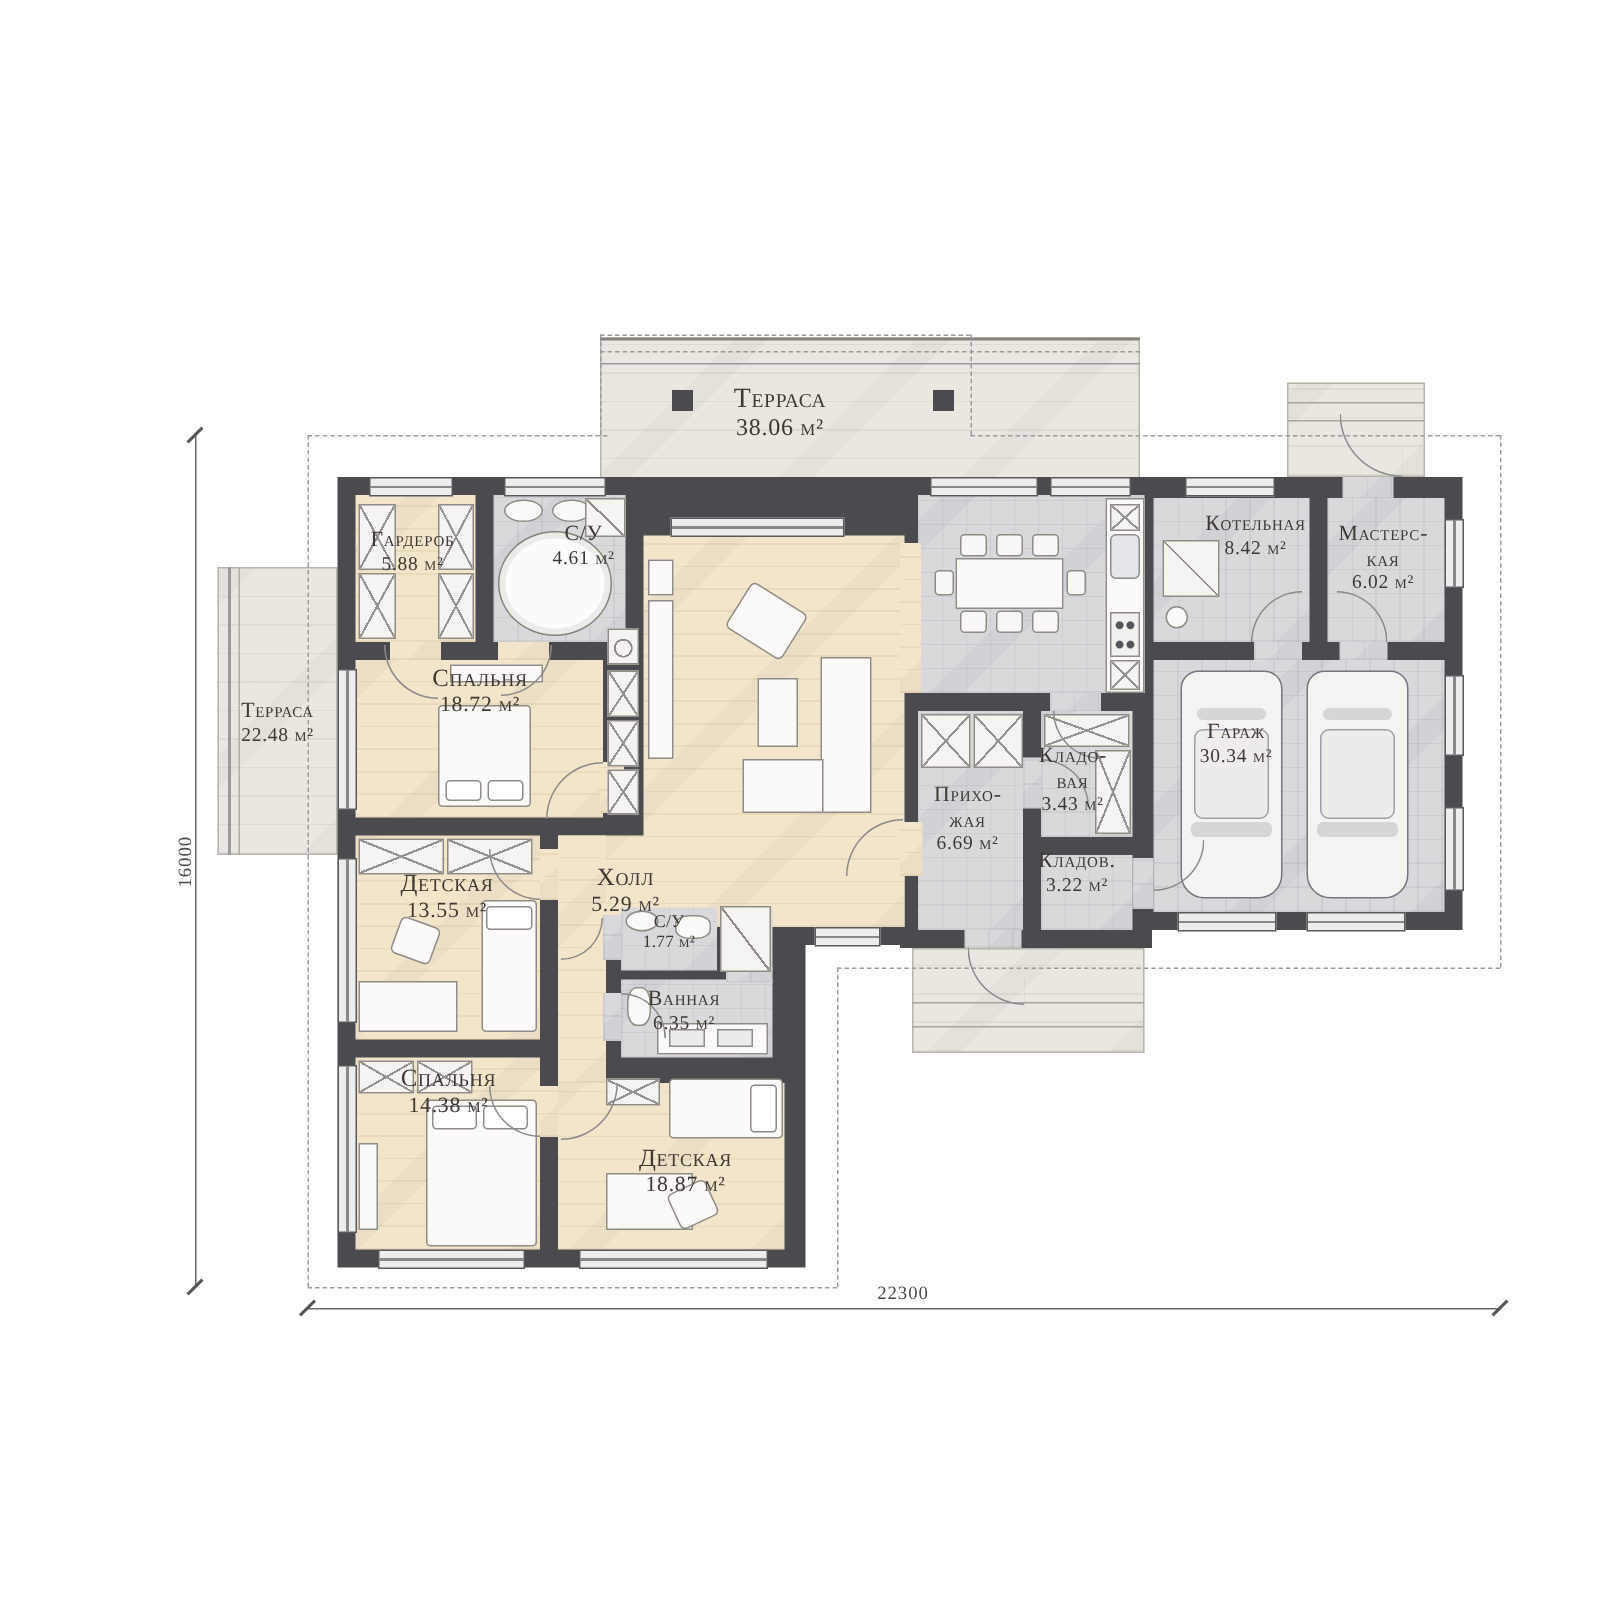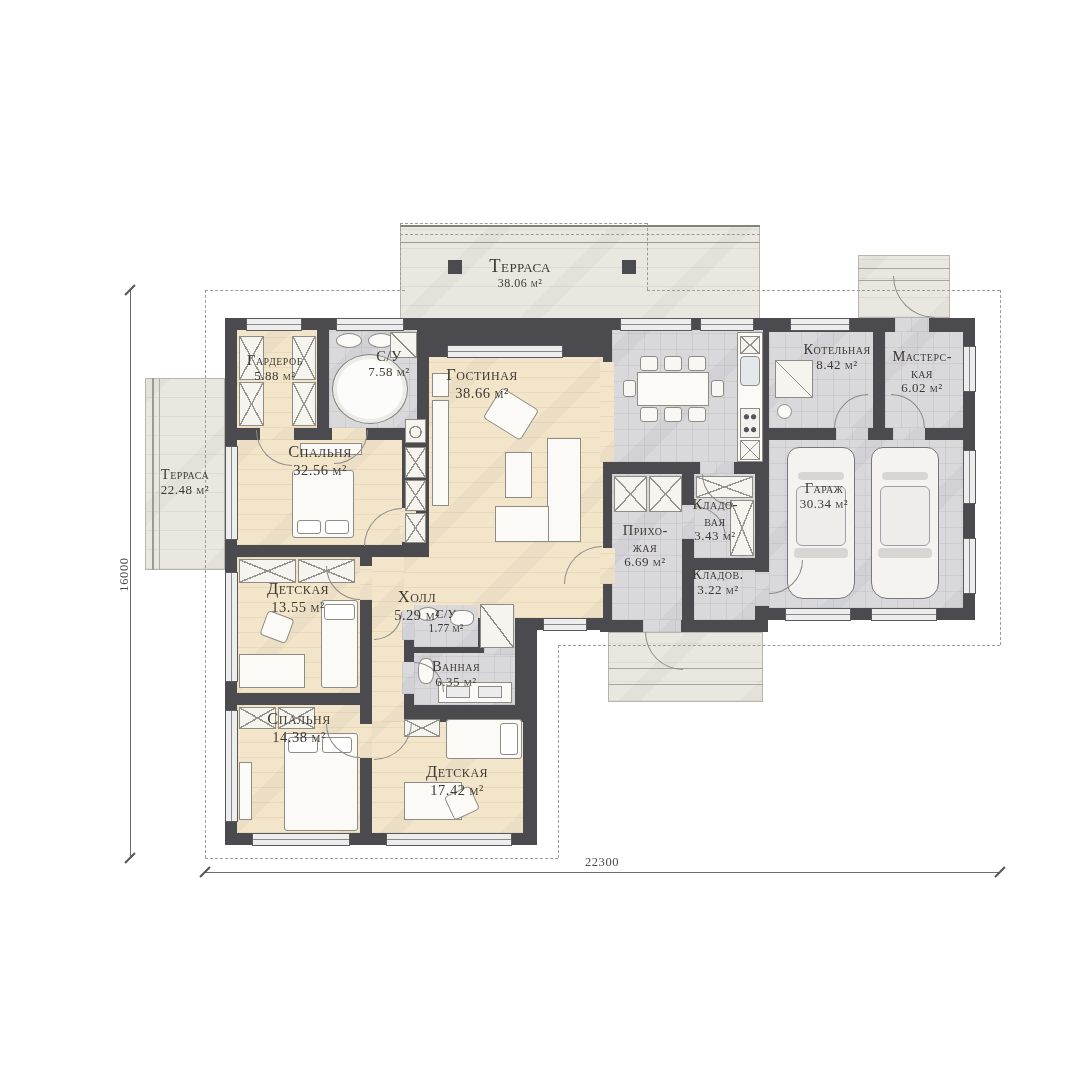--- a/index.html
+++ b/index.html
@@ -21,21 +21,21 @@
   .arc-tl{border-left-width:1.4px;border-top-width:1.4px;border-top-left-radius:100%}
   .arc-tr{border-right-width:1.4px;border-top-width:1.4px;border-top-right-radius:100%}
   .dash-h{height:0;border-top:1.6px dashed #9b9b9b}
   .dash-v{width:0;border-left:1.6px dashed #9b9b9b}
   .dim-h{height:0;border-top:1px solid #6a6a6a}
   .dim-v{width:0;border-left:1px solid #6a6a6a}
   .tick{width:14px;height:2px;background:#555;transform:rotate(-45deg)}
   .lbl{text-align:center;color:#3e3933;font-variant:small-caps;line-height:1.14;letter-spacing:.5px}
   .lbl .nm{display:block;font-size:16.5px}
   .lbl .ar{display:block;font-size:14.5px}
-  .lbl.xl .nm{font-size:18.5px}.lbl.xl .ar{font-size:12px}
+  .lbl.xl .nm{font-size:18.5px}.lbl.xl .ar{font-size:16px}
   .lbl.s .nm{font-size:14.5px}.lbl.s .ar{font-size:13px}
   .lbl.xs .nm{font-size:12px;letter-spacing:.2px}.lbl.xs .ar{font-size:11.5px;letter-spacing:.2px}
   .dimlbl{font-size:12.5px;color:#4a4a4a;letter-spacing:.6px;text-align:center}
   .tub{border:1.4px solid #85827c;border-radius:50%;background:#fcfcfa;box-shadow:inset 0 0 0 4px #ecece6}
   .chair{background:#f8f7f4;border:1px solid #8f8c86;border-radius:3px}
   .car{background:#f4f3f0;border:1.4px solid #77757f;border-radius:12px 12px 16px 16px}
   .car-roof{position:absolute;left:8px;right:8px;top:38px;height:58px;border:1px solid #a09ea6;border-radius:6px;background:#efede9}
   .car-ws{position:absolute;left:6px;right:6px;top:100px;height:10px;background:#d8d6d2;border-radius:4px}
   .car-rs{position:absolute;left:10px;right:10px;top:24px;height:8px;background:#d8d6d2;border-radius:4px}
   .stove{background-color:#f2f1ee;border:1px solid #8f8c86;background-image:radial-gradient(circle at 30% 28%,#55555a 2.2px,transparent 3px),radial-gradient(circle at 70% 28%,#55555a 2.2px,transparent 3px),radial-gradient(circle at 30% 74%,#55555a 2.2px,transparent 3px),radial-gradient(circle at 70% 74%,#55555a 2.2px,transparent 3px)}
@@ -262,29 +262,25 @@
   <div class="abs lbl s" style="left:147px;top:466px;width:76px">
     <span class="nm">Терраса</span>
       <span class="ar">22.48 м²</span>
   </div>
   <div class="abs lbl s" style="left:246px;top:352px;width:58px">
     <span class="nm">Гарде­роб</span>
       <span class="ar">5.88 м²</span>
   </div>
   <div class="abs lbl s" style="left:352px;top:348px;width:74px">
     <span class="nm">С/У</span>
-      <span class="ar">7.58 м²</span>
+      <span class="ar">4.61 м²</span>
   </div>
   <div class="abs lbl" style="left:260px;top:443px;width:120px">
     <span class="nm">Спальня</span>
-      <span class="ar">32.56 м²</span>
-  </div>
-  <div class="abs lbl" style="left:412px;top:366px;width:140px">
-    <span class="nm">Гостиная</span>
-      <span class="ar">38.66 м²</span>
+      <span class="ar">18.72 м²</span>
   </div>
   <div class="abs lbl s" style="left:777px;top:341px;width:120px">
     <span class="nm">Котельная</span>
       <span class="ar">8.42 м²</span>
   </div>
   <div class="abs lbl s" style="left:886px;top:348px;width:72px">
     <span class="nm">Мастерс­кая</span>
       <span class="ar">6.02 м²</span>
   </div>
   <div class="abs lbl s" style="left:776px;top:480px;width:96px">
@@ -296,21 +292,21 @@
       <span class="ar">3.43 м²</span>
   </div>
   <div class="abs lbl s" style="left:616px;top:522px;width:58px">
     <span class="nm">Прихо­жая</span>
       <span class="ar">6.69 м²</span>
   </div>
   <div class="abs lbl s" style="left:682px;top:566px;width:72px">
     <span class="nm">Кладов.</span>
       <span class="ar">3.22 м²</span>
   </div>
-  <div class="abs lbl" style="left:372px;top:588px;width:90px">
+  <div class="abs lbl" style="left:372px;top:576px;width:90px">
     <span class="nm">Холл</span>
       <span class="ar">5.29 м²</span>
   </div>
   <div class="abs lbl" style="left:239px;top:580px;width:118px">
     <span class="nm">Детская</span>
       <span class="ar">13.55 м²</span>
   </div>
   <div class="abs lbl xs" style="left:414px;top:608px;width:64px">
     <span class="nm">С/У</span>
       <span class="ar">1.77 м²</span>
@@ -318,16 +314,16 @@
   <div class="abs lbl s" style="left:408px;top:658px;width:96px">
     <span class="nm">Ванная</span>
       <span class="ar">6.35 м²</span>
   </div>
   <div class="abs lbl" style="left:243px;top:710px;width:112px">
     <span class="nm">Спальня</span>
       <span class="ar">14.38 м²</span>
   </div>
   <div class="abs lbl" style="left:402px;top:763px;width:110px">
     <span class="nm">Детская</span>
-      <span class="ar">17.42 м²</span>
+      <span class="ar">18.87 м²</span>
   </div>
 
 </div>
 
 </body></html>

